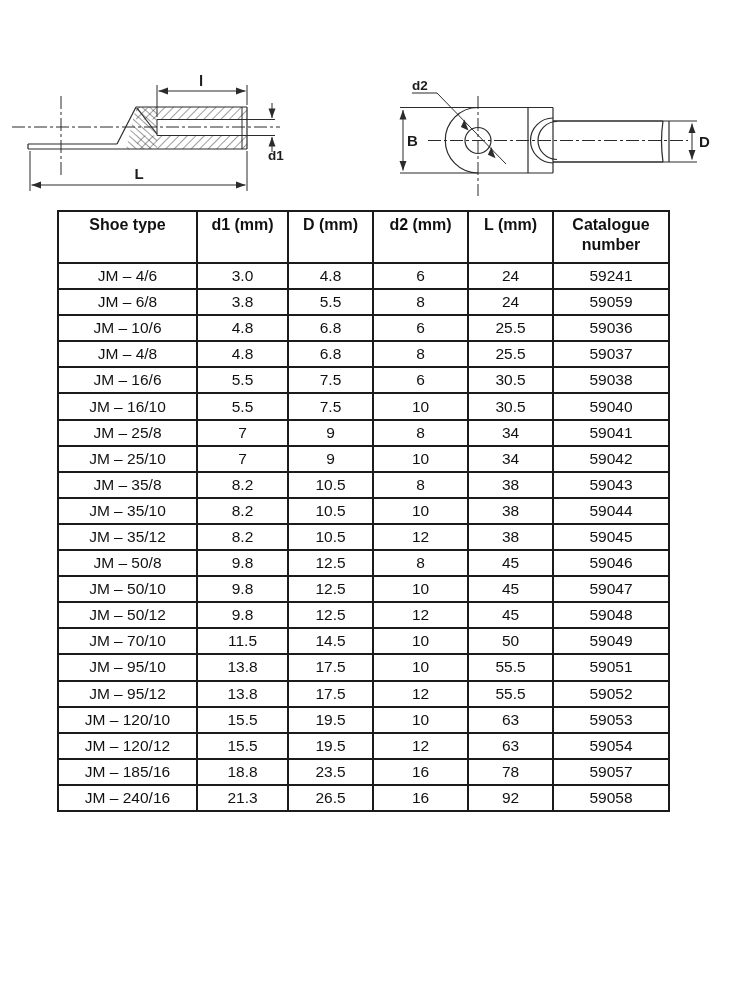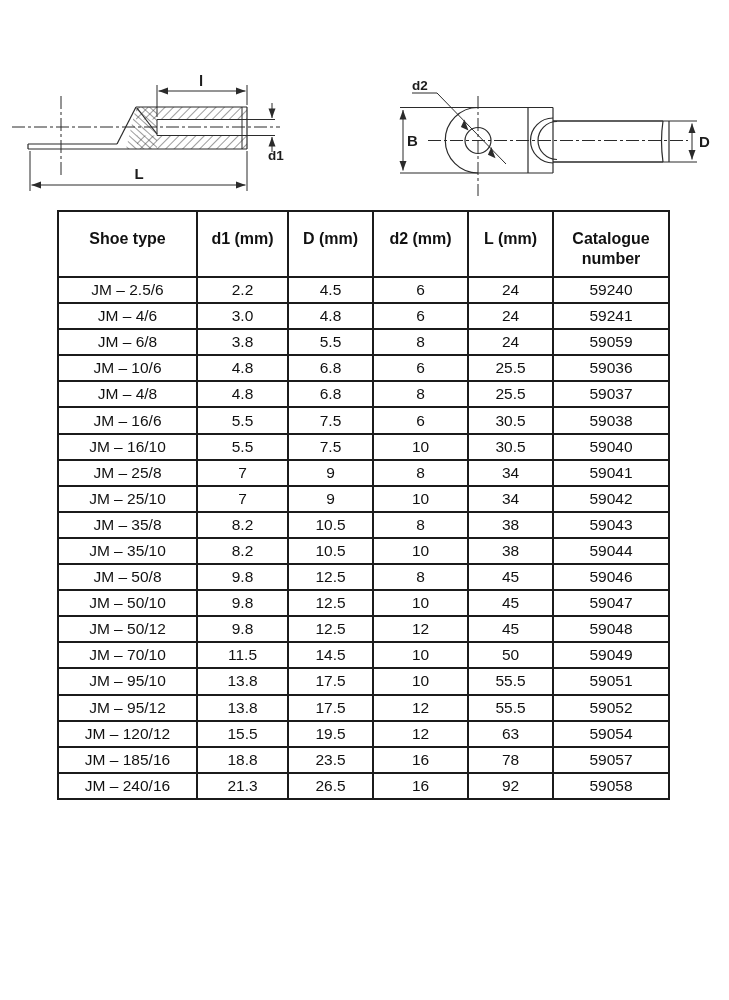--- a/index.html
+++ b/index.html
@@ -21,21 +21,21 @@
   }
   table.spec th,table.spec td{
     border:2px solid #1b1b1b;
     text-align:center;
     overflow:hidden;
     padding:0;
   }
   table.spec th{
     font-size:16px;font-weight:bold;
     vertical-align:top;
-    padding-top:17px;
+    padding-top:3px;
     height:47px;
     line-height:1.28;
   }
   table.spec td{
     font-size:15.5px;font-weight:normal;
     height:24.1px;
     vertical-align:middle;
     white-space:nowrap;
   }
 </style>
@@ -149,28 +149,20 @@
           <th>Shoe type</th>
           <th>d1 (mm)</th>
           <th>D (mm)</th>
           <th>d2 (mm)</th>
           <th>L (mm)</th>
           <th>Catalogue number</th>
         </tr>
     </thead>
     <tbody>
         <tr>
-          <td>JM – 2.5/6</td>
-          <td>2.2</td>
-          <td>4.5</td>
-          <td>6</td>
-          <td>24</td>
-          <td>59240</td>
-        </tr>
-        <tr>
           <td>JM – 4/6</td>
           <td>3.0</td>
           <td>4.8</td>
           <td>6</td>
           <td>24</td>
           <td>59241</td>
         </tr>
         <tr>
           <td>JM – 6/8</td>
           <td>3.8</td>
@@ -237,20 +229,28 @@
         </tr>
         <tr>
           <td>JM – 35/10</td>
           <td>8.2</td>
           <td>10.5</td>
           <td>10</td>
           <td>38</td>
           <td>59044</td>
         </tr>
         <tr>
+          <td>JM – 35/12</td>
+          <td>8.2</td>
+          <td>10.5</td>
+          <td>12</td>
+          <td>38</td>
+          <td>59045</td>
+        </tr>
+        <tr>
           <td>JM – 50/8</td>
           <td>9.8</td>
           <td>12.5</td>
           <td>8</td>
           <td>45</td>
           <td>59046</td>
         </tr>
         <tr>
           <td>JM – 50/10</td>
           <td>9.8</td>
@@ -285,20 +285,28 @@
         </tr>
         <tr>
           <td>JM – 95/12</td>
           <td>13.8</td>
           <td>17.5</td>
           <td>12</td>
           <td>55.5</td>
           <td>59052</td>
         </tr>
         <tr>
+          <td>JM – 120/10</td>
+          <td>15.5</td>
+          <td>19.5</td>
+          <td>10</td>
+          <td>63</td>
+          <td>59053</td>
+        </tr>
+        <tr>
           <td>JM – 120/12</td>
           <td>15.5</td>
           <td>19.5</td>
           <td>12</td>
           <td>63</td>
           <td>59054</td>
         </tr>
         <tr>
           <td>JM – 185/16</td>
           <td>18.8</td>

